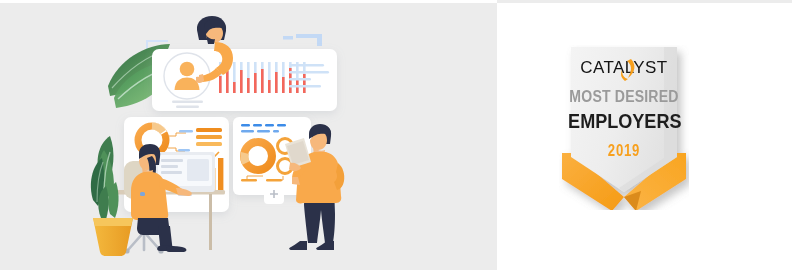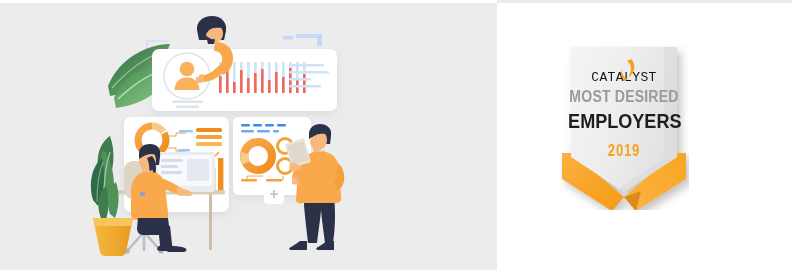--- a/index.html
+++ b/index.html
@@ -29,23 +29,23 @@
     position:absolute;left:0;top:0;width:295px;height:3px;background:#ececec;
   }
   .badge-wrap{
     position:absolute;left:62px;top:45px;width:130px;height:165px;
   }
   .badge-svg{display:block;width:130px;height:165px;}
 
   .badge-text-layer{position:absolute;left:0;top:0;width:130px;height:165px;pointer-events:none;}
 
   .catalyst{
-    position:absolute;left:0;top:25px;width:130px;text-align:center;
-    font-family:Liberation Mono, monospace;
-    font-size:13px;letter-spacing:0.4px;color:#141414;
+    position:absolute;left:0;top:13px;width:130px;text-align:center;
+    font-family:Liberation Sans, sans-serif;
+    font-size:17px;letter-spacing:0.4px;color:#141414;
     white-space:nowrap;
   }
   .most-desired{
     position:absolute;left:0;top:43px;width:130px;text-align:center;
     font-family:"Liberation Sans Narrow","Liberation Sans",sans-serif;
     font-weight:bold;font-size:16px;letter-spacing:0.2px;
     color:#9a9a9a;white-space:nowrap;
     transform:scaleX(0.88);transform-origin:center;
   }
   .employers{

